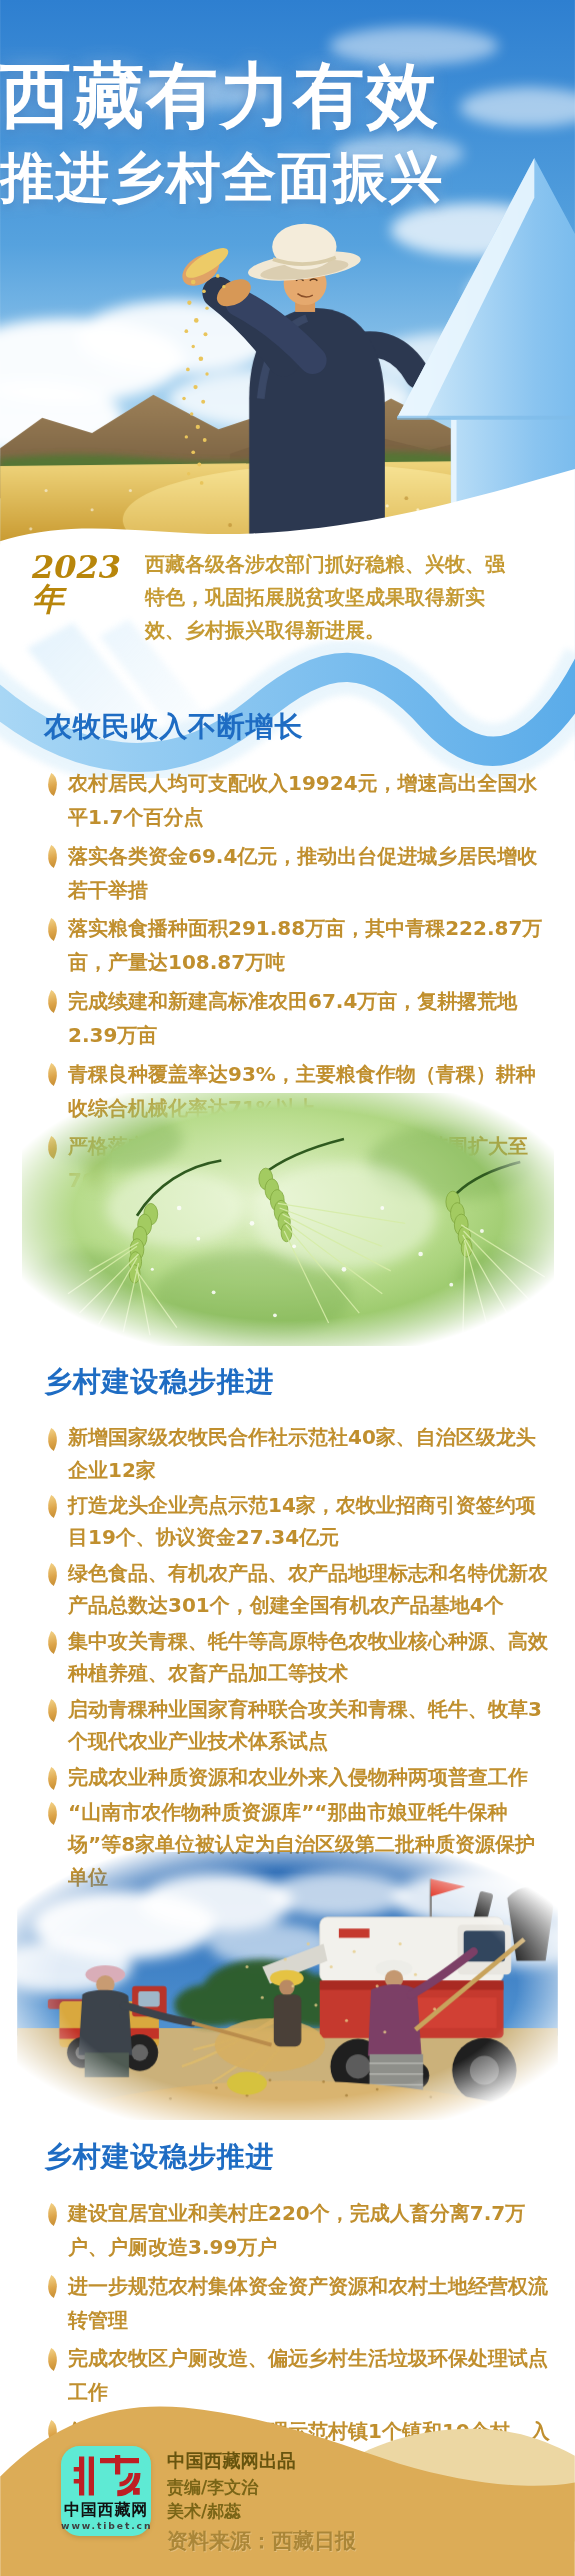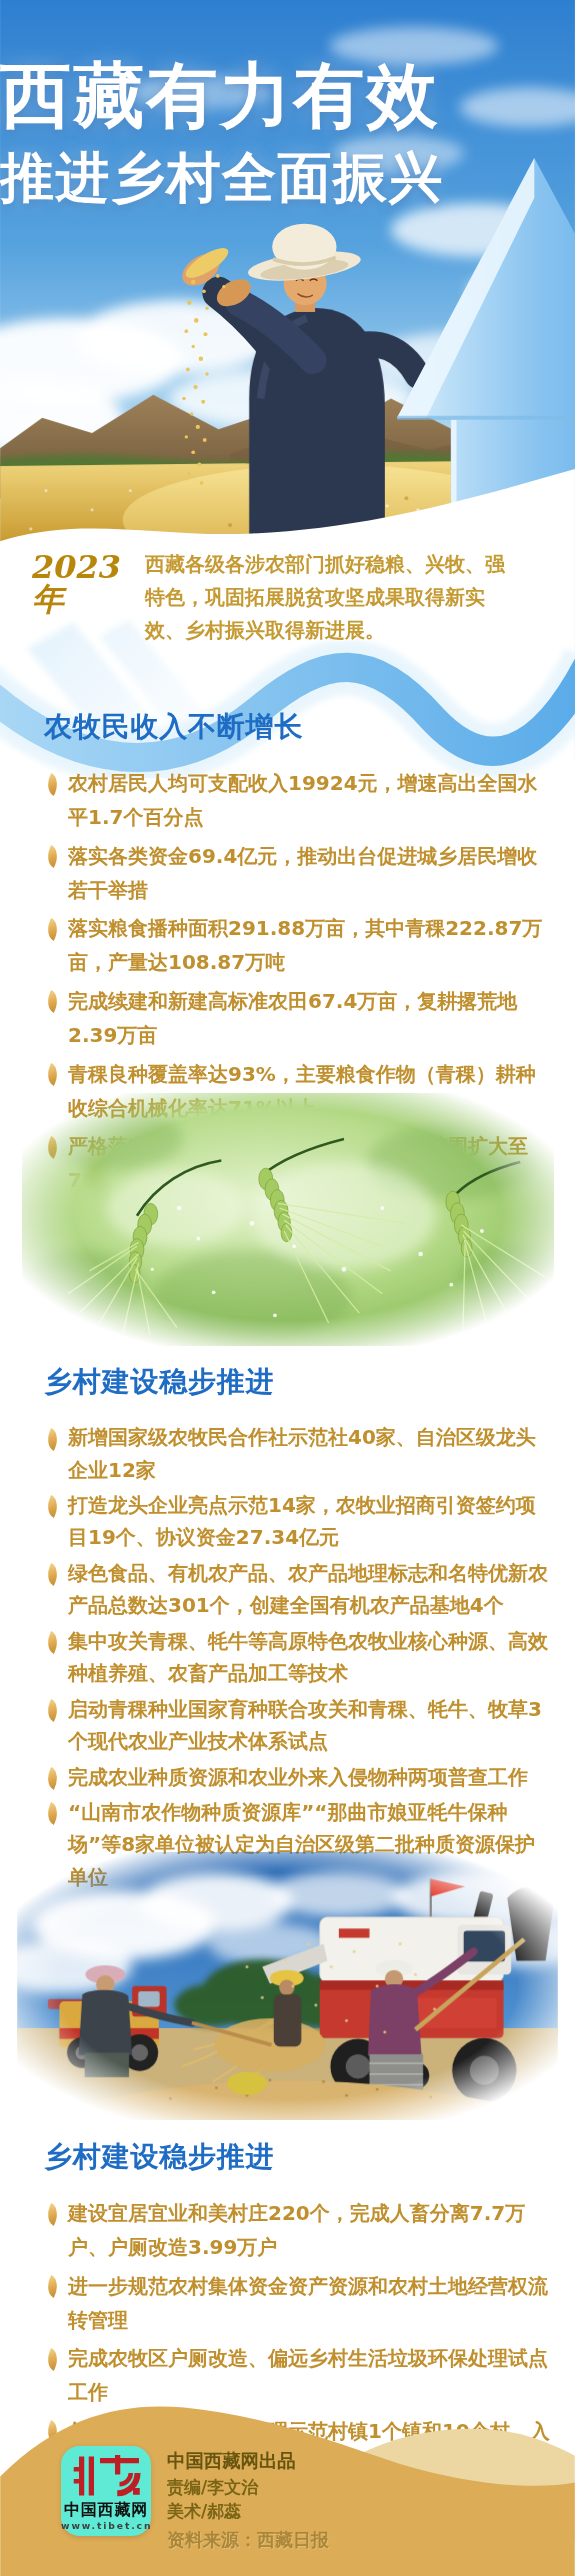--- a/index.html
+++ b/index.html
@@ -49,21 +49,21 @@
 
   
   .footer-hills{left:0;top:2373px;width:575px;height:203px;}
   .logo-card{left:61px;top:2446px;width:90px;height:90px;background:#5eead4;border-radius:18.4px;
              box-shadow:0 1.5px 4.6px rgba(120,90,30,.25);text-align:center;}
   .logo-cn{margin-top:1.5px;font-size:16px;font-weight:900;color:#101010;letter-spacing:0.8px;line-height:1;}
   .logo-url{margin-top:3.1px;font-size:9.2px;font-weight:bold;color:#3f3f3f;letter-spacing:1.9px;line-height:1;}
   .credits{left:167px;top:2452px;width:337px;}
   .credit-line{font-size:17px;font-weight:bold;color:#7A6517;line-height:1;margin-bottom:7.7px;}
   .credit-title{font-size:18.4px;font-weight:900;color:#67540E;line-height:1;margin-bottom:8.4px;}
-  .credit-src{font-size:18px;font-weight:bold;color:#67540E;opacity:.42;line-height:1;margin-top:10.7px;
+  .credit-src{font-size:21px;font-weight:bold;color:#67540E;opacity:.42;line-height:1;margin-top:10.7px;
               text-shadow:0.8px 0.8px 0 rgba(255,255,255,.5);}
 </style>
 </head>
 <body>
 
 <div class="poster">
 
   <svg class="abs hero" viewBox="0 0 750 1015" width="575" height="778">
     <defs>
       <linearGradient id="sky" x1="0" y1="0" x2="0" y2="1">

